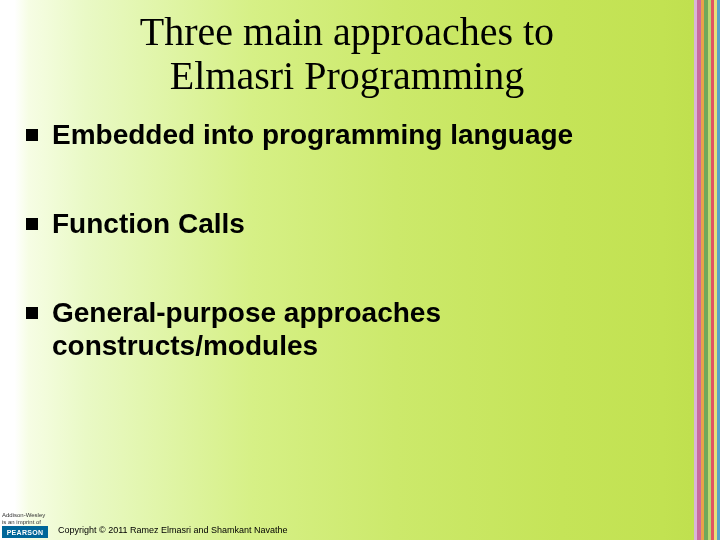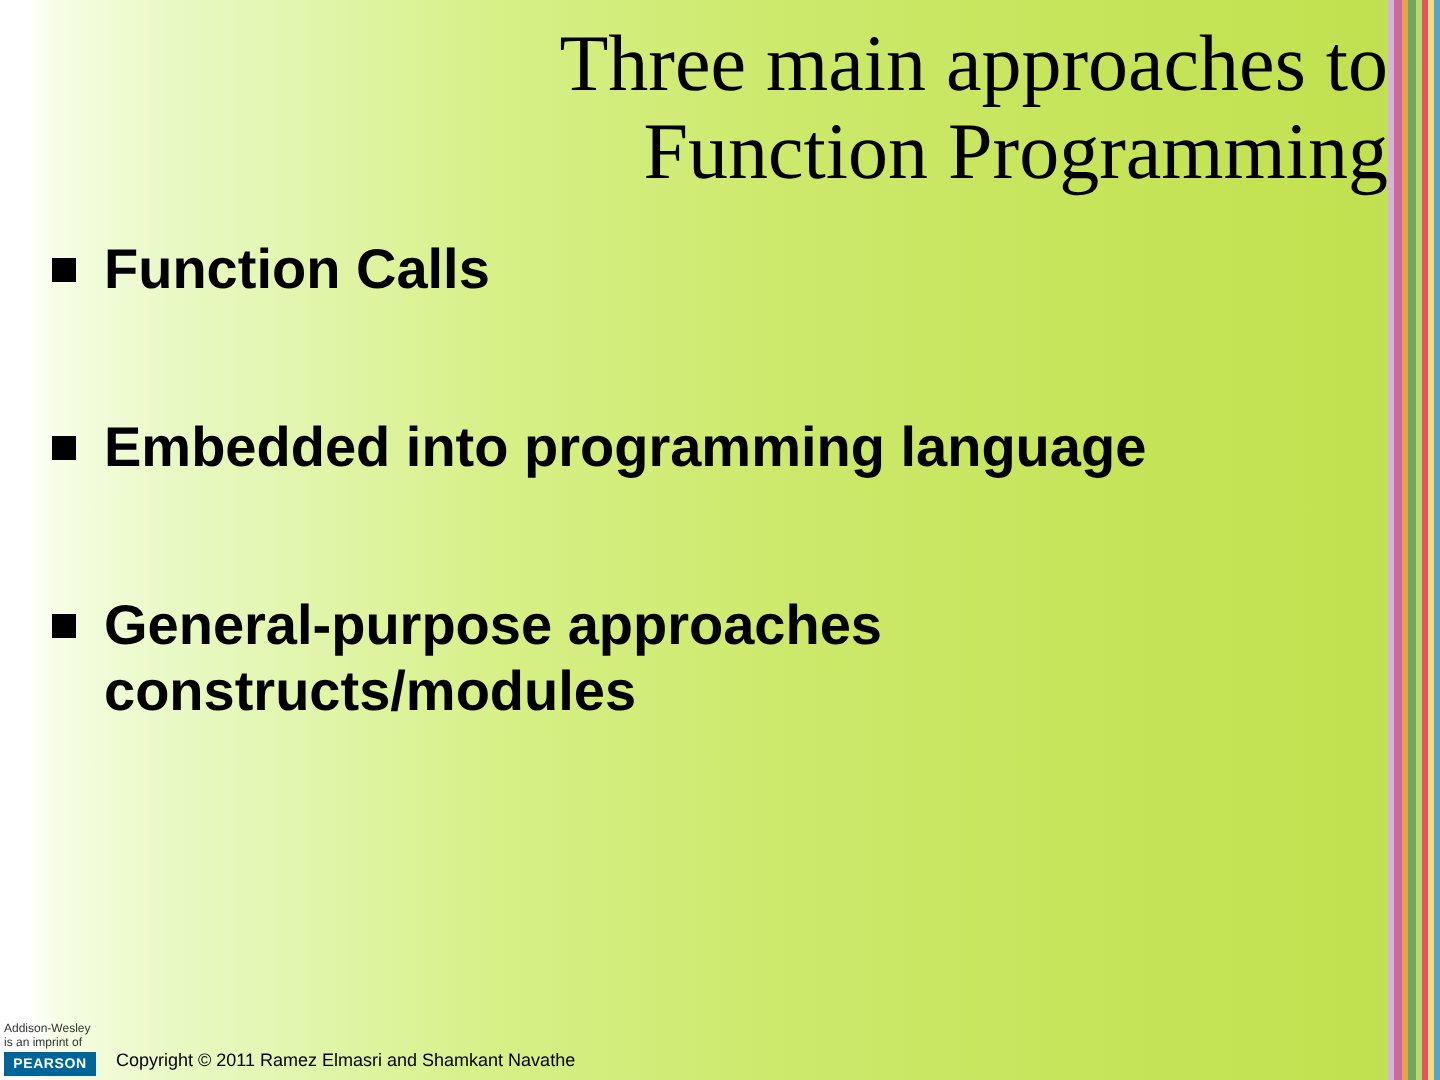--- a/index.html
+++ b/index.html
@@ -32,21 +32,21 @@
   .s5 { width: 3px; background: #b9d86f; }
   .s6 { width: 3px; background: #e15562; }
   .s7 { width: 3px; background: #e9e07a; }
   .s8 { width: 3px; background: #5aa3c8; }
 
   .title {
     position: absolute;
     top: 10px;
     left: 0;
     width: 694px;
-    text-align: right;
+    text-align: center;
     font-size: 40px;
     line-height: 1.1;
     color: #000;
     font-weight: normal;
     font-family: "Times New Roman", Times, serif;
   }
   .body {
     position: absolute;
     top: 118px;
     left: 26px;
@@ -122,31 +122,31 @@
     <div class="stripe s3"></div>
     <div class="stripe s4"></div>
     <div class="stripe s5"></div>
     <div class="stripe s6"></div>
     <div class="stripe s7"></div>
     <div class="stripe s8"></div>
   </div>
 
   <h1 class="title">
     <span>Three main approaches to</span><br>
-    <span>Function Programming</span>
+    <span>Elmasri Programming</span>
   </h1>
 
   <div class="body">
     <div class="item">
       <div class="bullet"></div>
-      <div class="item-text">Function Calls</div>
+      <div class="item-text">Embedded into programming language</div>
     </div>
     <div class="item">
       <div class="bullet"></div>
-      <div class="item-text">Embedded into programming language</div>
+      <div class="item-text">Function Calls</div>
     </div>
     <div class="item">
       <div class="bullet"></div>
       <div class="item-text">General-purpose approaches constructs/modules</div>
     </div>
   </div>
 
   <div class="footer">
     <div class="logo-block">
       <div class="aw">

